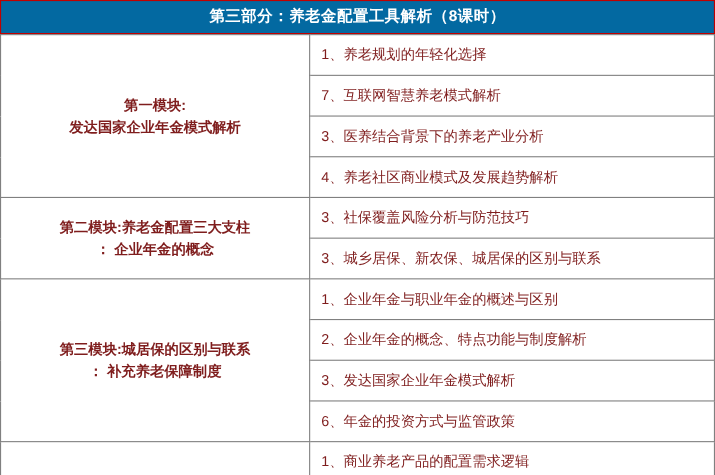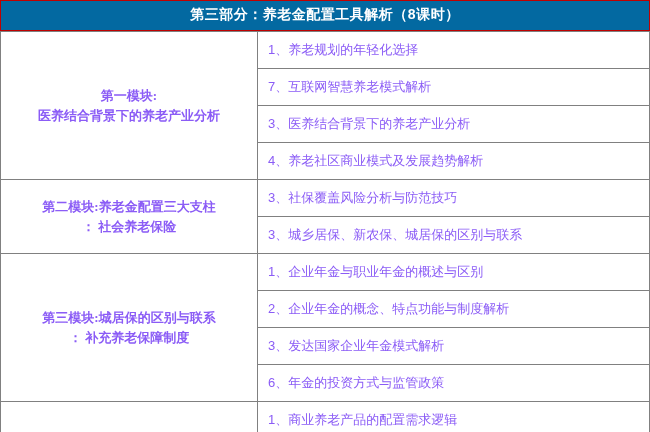--- a/index.html
+++ b/index.html
@@ -35,31 +35,30 @@
   }
   table.matrix {
     border-collapse: collapse;
     width: 650px;
     table-layout: fixed;
     flex: 1 1 auto;
   }
   table.matrix td {
     border: 1px solid #808080;
     font-size: 13px;
-    color: #8b5cf6;
+    color: #7f1d1d;
     vertical-align: middle;
     background: #ffffff;
   }
   td.module {
     width: 232px;
     text-align: center;
     font-weight: bold;
-    padding: 4px 12px;
+    padding: 4px 24px;
     line-height: 1.5;
-    font-family: Liberation Serif, serif;
   }
   td.topic {
     padding: 5px 8px 5px 10px;
     line-height: 1.4;
     height: 26px;
   }
   .module-line {
     display: block;
   }
 </style>
@@ -69,38 +68,38 @@
 <div class="doc">
 
   <div class="title-bar">第三部分：养老金配置工具解析（8课时）</div>
 
   <table class="matrix">
     <tbody>
 
       <tr>
         <td class="module" rowspan="4">
           <span class="module-line">第一模块:</span>
-          <span class="module-line">医养结合背景下的养老产业分析</span>
+          <span class="module-line">发达国家企业年金模式解析</span>
         </td>
         <td class="topic">1、养老规划的年轻化选择</td>
       </tr>
       <tr>
         <td class="topic">7、互联网智慧养老模式解析</td>
       </tr>
       <tr>
         <td class="topic">3、医养结合背景下的养老产业分析</td>
       </tr>
       <tr>
         <td class="topic">4、养老社区商业模式及发展趋势解析</td>
       </tr>
 
       <tr>
         <td class="module" rowspan="2">
           <span class="module-line">第二模块:养老金配置三大支柱</span>
-          <span class="module-line">： 社会养老保险</span>
+          <span class="module-line">： 企业年金的概念</span>
         </td>
         <td class="topic">3、社保覆盖风险分析与防范技巧</td>
       </tr>
       <tr>
         <td class="topic">3、城乡居保、新农保、城居保的区别与联系</td>
       </tr>
 
       <tr>
         <td class="module" rowspan="4">
           <span class="module-line">第三模块:城居保的区别与联系</span>

